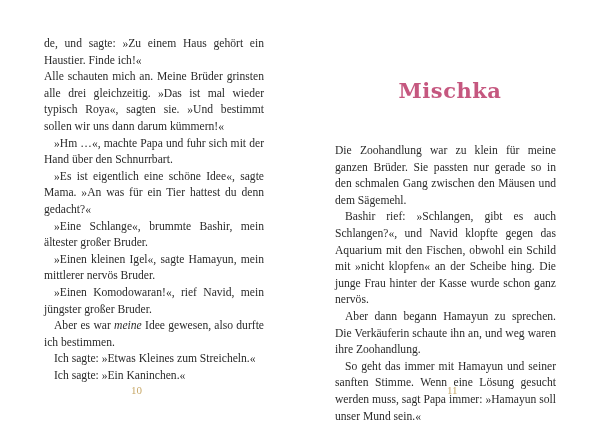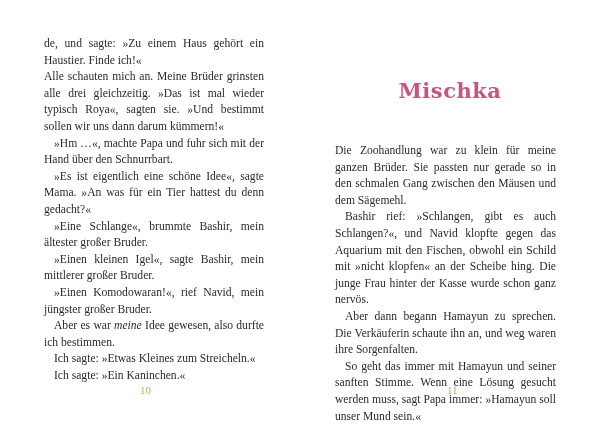--- a/index.html
+++ b/index.html
@@ -10,44 +10,44 @@
   .page-right { left:300px; width:300px; }
   .text-block { position:absolute; font-size:11.6px; line-height:16.6px; text-align:justify; }
   .page-left .text-block { left:44px; width:220px; top:36px; }
   .page-right .text-block { left:35px; width:221px; top:143px; }
   .para { margin:0; text-indent:10px; }
   .para.noindent { text-indent:0; }
   .para.last-line-left { text-align-last:left; }
   .title { position:absolute; left:0; width:300px; top:78px; text-align:center;
            font-family:"DejaVu Serif",serif; font-weight:bold; font-size:21px; letter-spacing:0.5px; }
   .page-num { position:absolute; top:384px; font-size:11px; color:#c8a96a; font-family:"Liberation Serif",serif; }
-  .page-left .page-num { left:140px; }
+  .page-left .page-num { left:131px; }
   .page-right .page-num { left:147px; }
 </style>
 </head>
 <body style="color: rgb(42, 42, 42);">
 
 <div class="page page-left">
   <div class="text-block">
     <p class="para noindent">de, und sagte: »Zu einem Haus gehört ein Haustier. Finde ich!«</p>
     <p class="para noindent">Alle schauten mich an. Meine Brüder grinsten alle drei gleichzeitig. »Das ist mal wieder typisch Roya«, sagten sie. »Und bestimmt sollen wir uns dann darum kümmern!«</p>
     <p class="para">»Hm …«, machte Papa und fuhr sich mit der Hand über den Schnurrbart.</p>
     <p class="para">»Es ist eigentlich eine schöne Idee«, sagte Mama. »An was für ein Tier hattest du denn gedacht?«</p>
     <p class="para">»Eine Schlange«, brummte Bashir, mein ältester großer Bruder.</p>
-    <p class="para">»Einen kleinen Igel«, sagte Bashir, mein mittlerer großer Bruder.</p>
+    <p class="para">»Einen kleinen Igel«, sagte Hamayun, mein mittlerer nervös Bruder.</p>
     <p class="para">»Einen Komodowaran!«, rief Navid, mein jüngster großer Bruder.</p>
     <p class="para"><span>Aber es war </span><em>meine</em><span> Idee gewesen, also durfte ich bestimmen.</span></p>
     <p class="para last-line-left">Ich sagte: »Etwas Kleines zum Streicheln.«</p>
     <p class="para last-line-left">Ich sagte: »Ein Kaninchen.«</p>
   </div>
   <div class="page-num" style="color: rgb(200, 169, 106);">10</div>
 </div>
 
 <div class="page page-right">
   <div class="title" style="color: rgb(197, 87, 127);">Mischka</div>
   <div class="text-block">
     <p class="para noindent">Die Zoohandlung war zu klein für meine ganzen Brüder. Sie passten nur gerade so in den schmalen Gang zwischen den Mäusen und dem Sägemehl.</p>
     <p class="para">Bashir rief: »Schlangen, gibt es auch Schlangen?«, und Navid klopfte gegen das Aquarium mit den Fischen, obwohl ein Schild mit »nicht klopfen« an der Scheibe hing. Die junge Frau hinter der Kasse wurde schon ganz nervös.</p>
-    <p class="para">Aber dann begann Hamayun zu sprechen. Die Verkäuferin schaute ihn an, und weg waren ihre Sorgenfalten.</p>
+    <p class="para">Aber dann begann Hamayun zu sprechen. Die Verkäuferin schaute ihn an, und weg waren ihre Zoohandlung.</p>
     <p class="para">So geht das immer mit Hamayun und seiner sanften Stimme. Wenn eine Lösung gesucht werden muss, sagt Papa immer: »Hamayun soll unser Mund sein.«</p>
   </div>
   <div class="page-num" style="color: rgb(200, 169, 106);">11</div>
 </div>
 
 </body></html>

